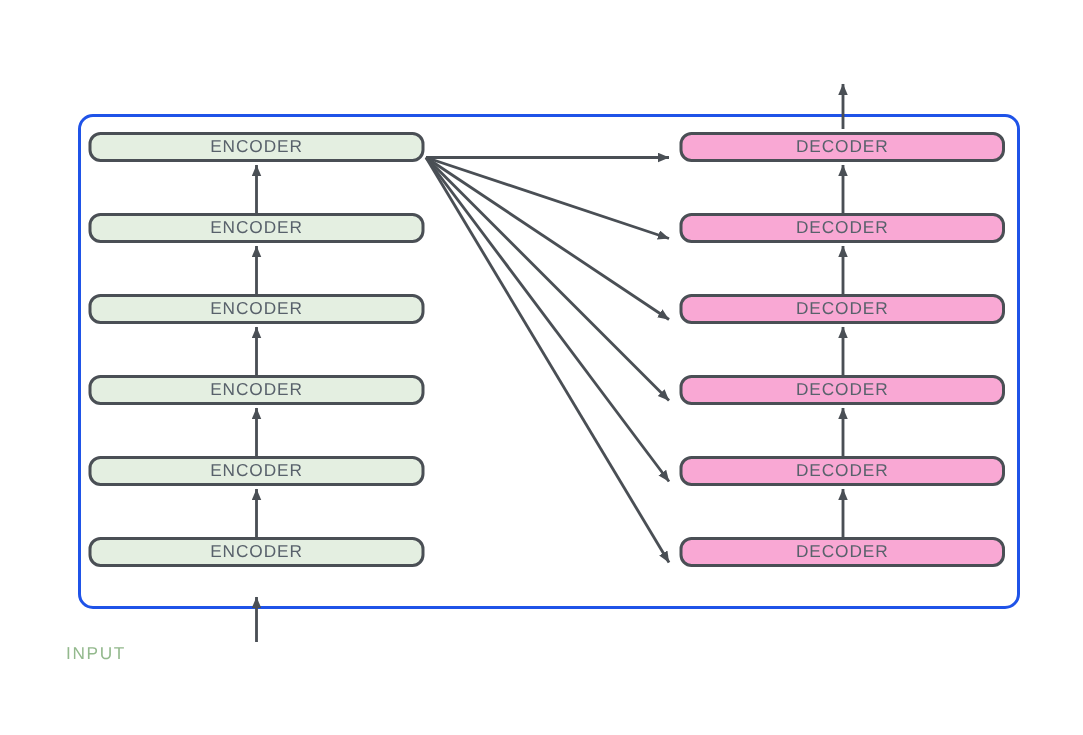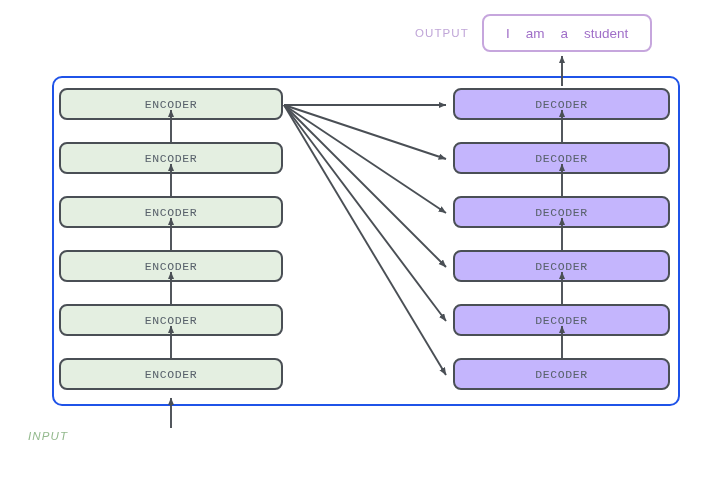--- a/index.html
+++ b/index.html
@@ -59,37 +59,36 @@
   #decoder-stack {
     left: 453px;
     top: 88px;
     width: 217px;
   }
 
   .block {
     position: absolute;
     left: 0;
     width: 100%;
-    height: 32px;
+    height: 20px;
     box-sizing: border-box;
     border: 2px solid #4a4f55;
     border-radius: 8px;
     display: flex;
     align-items: center;
     justify-content: center;
     font-size: 11.5px;
     letter-spacing: 0.6px;
     color: #58616b;
-    font-family: Liberation Mono, monospace;
   }
   .block.encoder {
     background: #e4efe1;
   }
   .block.decoder {
-    background: #c4b5fd;
+    background: #f9a8d4;
     align-items: center;
   }
 
   
   .io-row {
     position: absolute;
     display: flex;
     align-items: center;
     z-index: 4;
   }
@@ -108,23 +107,22 @@
     height: 38px;
     padding: 0 14px;
   }
   .io-token {
     font-size: 13.5px;
     padding: 0 8px;
     white-space: nowrap;
   }
 
   #input-row {
-    left: 28px;
+    left: 44px;
     top: 430px;
-    font-style: italic;
   }
   #input-row .io-label {
     color: #93b98d;
     margin-right: 13px;
   }
   #input-row .io-box {
     border-color: #a9cfa2;
   }
   #input-row .io-token {
     color: #6aa862;
@@ -225,23 +223,14 @@
       <line x1="284" y1="105" x2="446" y2="267"></line>
       <line x1="284" y1="105" x2="446" y2="321"></line>
       <line x1="284" y1="105" x2="446" y2="375"></line>
     </g>
   </svg>
 
   <div class="io-row" id="input-row">
     <span class="io-label">INPUT</span>
   </div>
 
-  <div class="io-row" id="output-row">
-    <span class="io-label">OUTPUT</span>
-    <div class="io-box">
-      <span class="io-token">I</span>
-      <span class="io-token">am</span>
-      <span class="io-token">a</span>
-      <span class="io-token">student</span>
-    </div>
-  </div>
 
 </div>
 
 </body></html>

